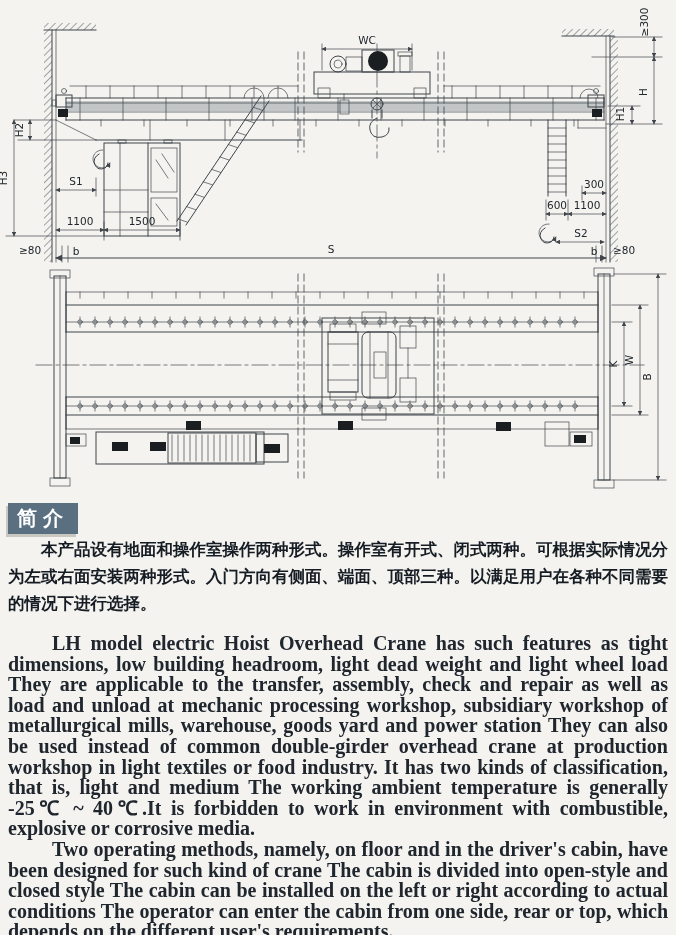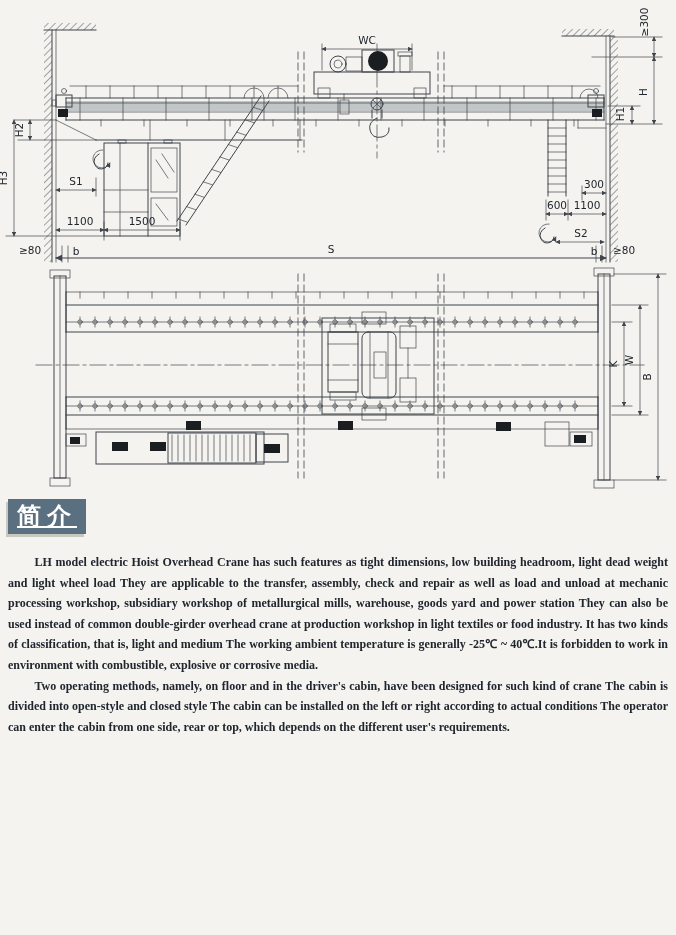--- a/index.html
+++ b/index.html
@@ -16,34 +16,33 @@
   .dash{stroke-dasharray:7 4;stroke-width:.8;}
   .cl{stroke-dasharray:16 4 3 4;stroke-width:.7;}
   .dim{font:10.5px "DejaVu Sans",sans-serif;fill:#20262d;stroke:none;}
   .dark{fill:#1b1e21;stroke:none;}
   .grayweb{fill:#99a0a6;opacity:.55;stroke:none;}
   .hatchf{fill:url(#hatch);stroke:none;}
   .intro-head{display:flex;align-items:flex-end;gap:10px;padding:4px 8px 2px 8px;height:40px;}
   .badge{
     background:#5a7080;color:#fff;
     font-family:"Liberation Sans",sans-serif;
-    font-weight:bold;font-size:24px;line-height:1;
+    font-weight:bold;font-size:20px;line-height:1;
     padding:5px 9px 6px 9px;letter-spacing:6px;
     box-shadow:-2px 3px 0 #c8c8c1;
-    text-decoration:underline;
   }
   .intro-title{font-weight:bold;font-size:17.5px;padding-bottom:2px;letter-spacing:.3px;}
   .textblock{padding:0 8px;}
   .zh{
     font-size:16.5px;font-weight:bold;line-height:27px;
     text-align:justify;text-indent:2em;margin:0 0 1px 0;color:#161c23;
   }
   .zh.first{margin-top:7px;}
   .en{
-    font-size:12px;line-height:20.6px;font-weight:bold;
+    font-size:20px;line-height:20.6px;font-weight:bold;
     text-align:justify;text-indent:2.2em;margin:0;color:#20262e;
   }
   .en.first{margin-top:16px;}
 </style>
 </head>
 <body>
 
 <div class="sheet">
 
   <svg width="676" height="266" viewBox="0 0 676 266">
@@ -575,17 +574,18 @@
       <line class="ln thin" x1="658" y1="8" x2="658" y2="214" marker-start="url(#ar2)" marker-end="url(#ar2)"></line>
       <text class="dim" x="651" y="111" text-anchor="middle" transform="rotate(-90 651 111)">B</text>
     </g>
   </svg>
 
   <div class="intro-head">
     <span class="badge">简介</span>
   </div>
 
   <div class="textblock">
+    <p class="zh">本产品设有地面和操作室操作两种形式。操作室有开式、闭式两种。可根据实际情况分为左或右面安装两种形式。入门方向有侧面、端面、顶部三种。以满足用户在各种不同需要的情况下进行选择。</p>
     <p class="en first">LH model electric Hoist Overhead Crane has such features as tight dimensions, low building headroom, light dead weight and light wheel load They are applicable to the transfer, assembly, check and repair as well as load and unload at mechanic processing workshop, subsidiary workshop of metallurgical mills, warehouse, goods yard and power station They can also be used instead of common double-girder overhead crane at production workshop in light textiles or food industry. It has two kinds of classification, that is, light and medium The working ambient temperature is generally -25℃ ~ 40℃.It is forbidden to work in environment with combustible, explosive or corrosive media.</p>
     <p class="en">Two operating methods, namely, on floor and in the driver's cabin, have been designed for such kind of crane The cabin is divided into open-style and closed style The cabin can be installed on the left or right according to actual conditions The operator can enter the cabin from one side, rear or top, which depends on the different user's requirements.</p>
   </div>
 
 </div>
 
 </body></html>

